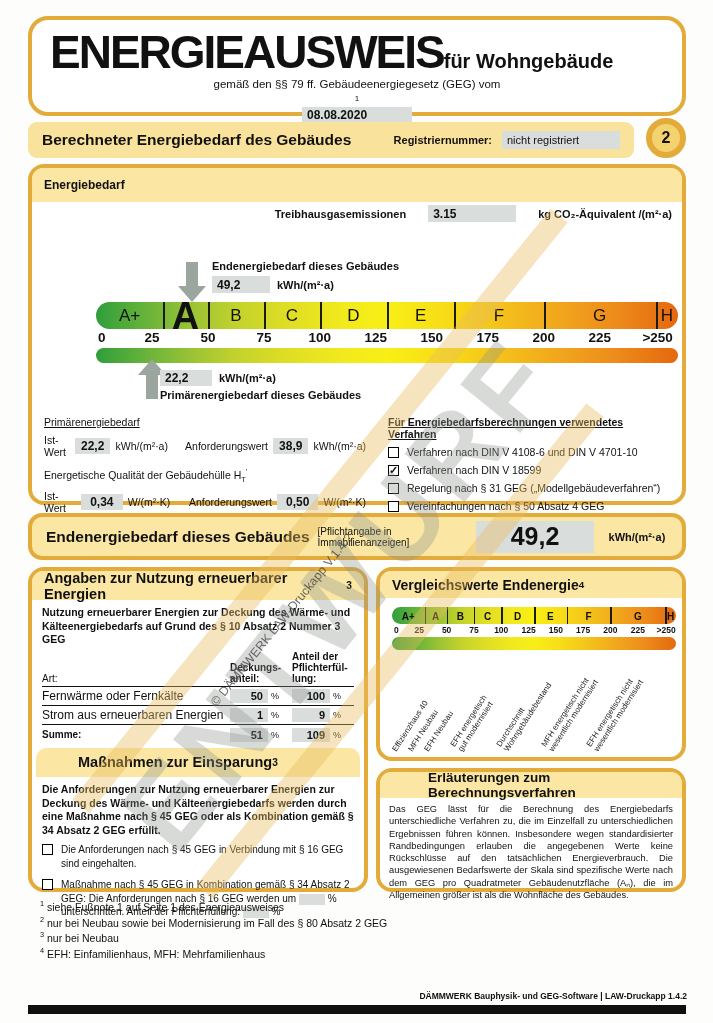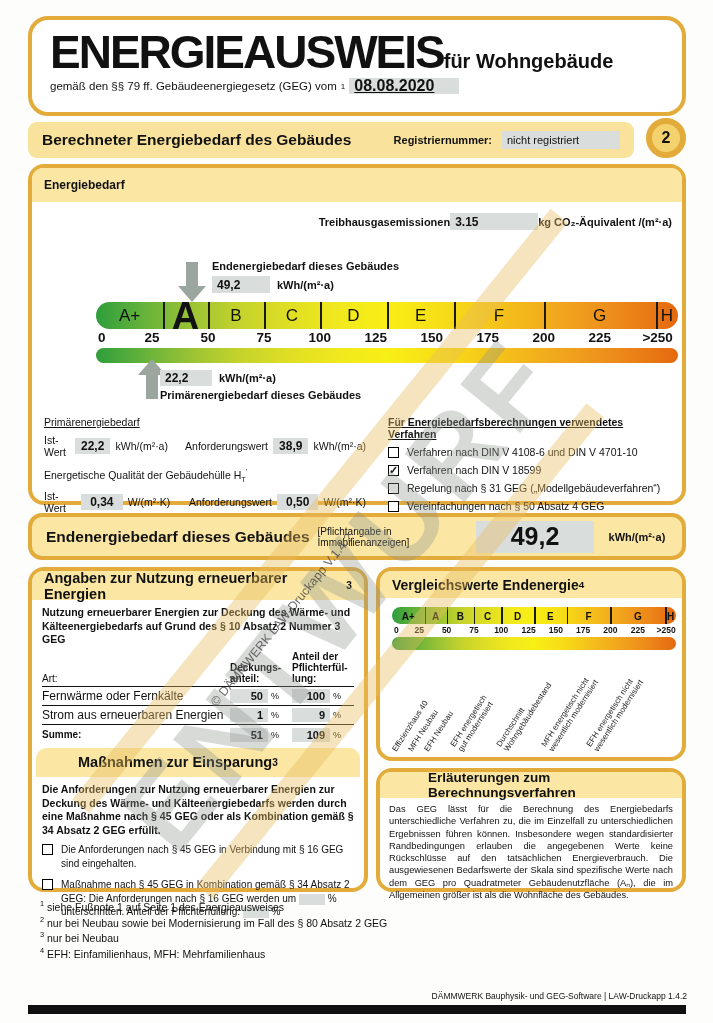--- a/index.html
+++ b/index.html
@@ -16,38 +16,38 @@
   .cb { display:inline-flex; width:11px; height:11px; border:1.4px solid #000; background:#fff;
         align-items:center; justify-content:center; font-size:11px; line-height:1; flex:0 0 auto; font-weight:bold;}
   .u { text-decoration:underline; }
   sup { font-size:70%; }
   sub { font-size:70%; }
 
   
   .hd-box { left:28px; top:16px; width:658px; height:100px; border-radius:20px; padding:8px 18px 0 18px;}
   .hd-title { font-size:46px; font-weight:bold; letter-spacing:-2px; line-height:1.05; white-space:nowrap;}
   .hd-sub { font-size:20px; font-weight:bold; }
-  .hd-law { font-size:11.5px; margin-top:2px; display:flex; align-items:center; gap:4px;}
-  .hd-law .field { height:16px; width:110px; font-size:16px;text-decoration:underline; }
+  .hd-law { font-size:11.5px; margin-top:2px; display:flex; align-items:center; gap:4px;flex-direction:column;}
+  .hd-law .field { height:16px; width:110px; font-size:12px; }
 
   
   .regbar { position:absolute; left:28px; top:122px; width:606px; height:36px; background:#f8e29c;
             border-radius:9px; display:flex; align-items:center; padding:0 14px; gap:10px;}
   .regbar .t { font-size:15.5px; font-weight:bold; flex:1;}
   .regbar .l { font-size:11px; font-weight:bold;}
   .regbar .field { height:18px; width:118px; font-size:11px; font-weight:normal;}
   .badge { position:absolute; left:646px; top:118px; width:40px; height:40px; border-radius:50%;
            background:#f4d26e; border:6px solid #e3ab3a; display:flex; align-items:center; justify-content:center;
            font-weight:bold; font-size:16px;}
 
   
   .eb-box { left:28px; top:164px; width:658px; height:341px; }
   .eb-box .strip { height:34px; border-radius:11px 11px 0 0; font-size:12px;}
   .eb-body { position:relative; height:309px; font-size:11px;}
-  .ghg-row { position:absolute; top:11px; right:10px; display:flex; align-items:center; gap:0; font-weight:bold;}
+  .ghg-row { position:absolute; top:3px; right:10px; display:flex; align-items:center; gap:22px; font-weight:bold;}
   .ghg-row .field { height:17px; width:88px; font-size:12px;}
   .arrow { position:absolute; width:0; height:0; }
   .arr-shape { position:absolute; background:#9ba69f; }
   .arrow-down .stem { left:-6px; top:0; width:12px; height:24px;}
   .arrow-down .head { left:-14px; top:24px; width:0; height:0; background:none;
     border-left:14px solid transparent; border-right:14px solid transparent; border-top:16px solid #9ba69f;}
   .arrow-up .head { left:-14px; top:0; width:0; height:0; background:none;
     border-left:14px solid transparent; border-right:14px solid transparent; border-bottom:16px solid #9ba69f;}
   .arrow-up .stem { left:-6px; top:16px; width:12px; height:24px;}
   .end-label { position:absolute; left:180px; top:58px; font-weight:bold;}
@@ -120,21 +120,21 @@
   .mini-grad { height:13px; border-radius:7px; margin-top:1px;}
   .markers { position:absolute; left:12px; top:84px; width:284px; height:100px;}
   .mk { position:absolute; bottom:2px; transform:rotate(-57deg); transform-origin:0 100%;
         font-size:8px; line-height:1.15; white-space:nowrap; color:#222;}
   .exp-box { left:376px; top:768px; width:310px; height:124px;}
   .exp-box .strip { height:26px; border-radius:11px 11px 0 0; font-size:13.5px;padding-left:48px;}
   .exp-text { padding:5px 9px; font-size:9.3px; line-height:1.32; text-align:justify;}
 
   
   .fns { position:absolute; left:40px; top:899px; font-size:10.5px; line-height:1.45;}
-  .footer-text { position:absolute; right:26px; top:991px; font-size:8.5px; font-weight:normal;}
+  .footer-text { position:absolute; right:26px; top:991px; font-size:8.5px; font-weight:bold;}
   .footer-bar { position:absolute; left:28px; top:1005px; width:658px; height:9px; background:#101010;}
 
   
   .wm-layer { position:absolute; inset:0; pointer-events:none; z-index:50;}
   .wm-big { position:absolute; left:30px; top:530px; width:620px; text-align:center;
             transform:rotate(-51deg); transform-origin:center;
             font-size:112px; font-weight:bold; letter-spacing:8px; color:rgba(141,146,142,0.34);}
   .wm-stripe { position:absolute; width:760px; height:22px; background:rgba(233,188,96,0.40);
                transform:rotate(-51deg); transform-origin:center;}
   .wm-small { position:absolute; left:208px; top:700px; transform:rotate(-51deg); transform-origin:0 0;

